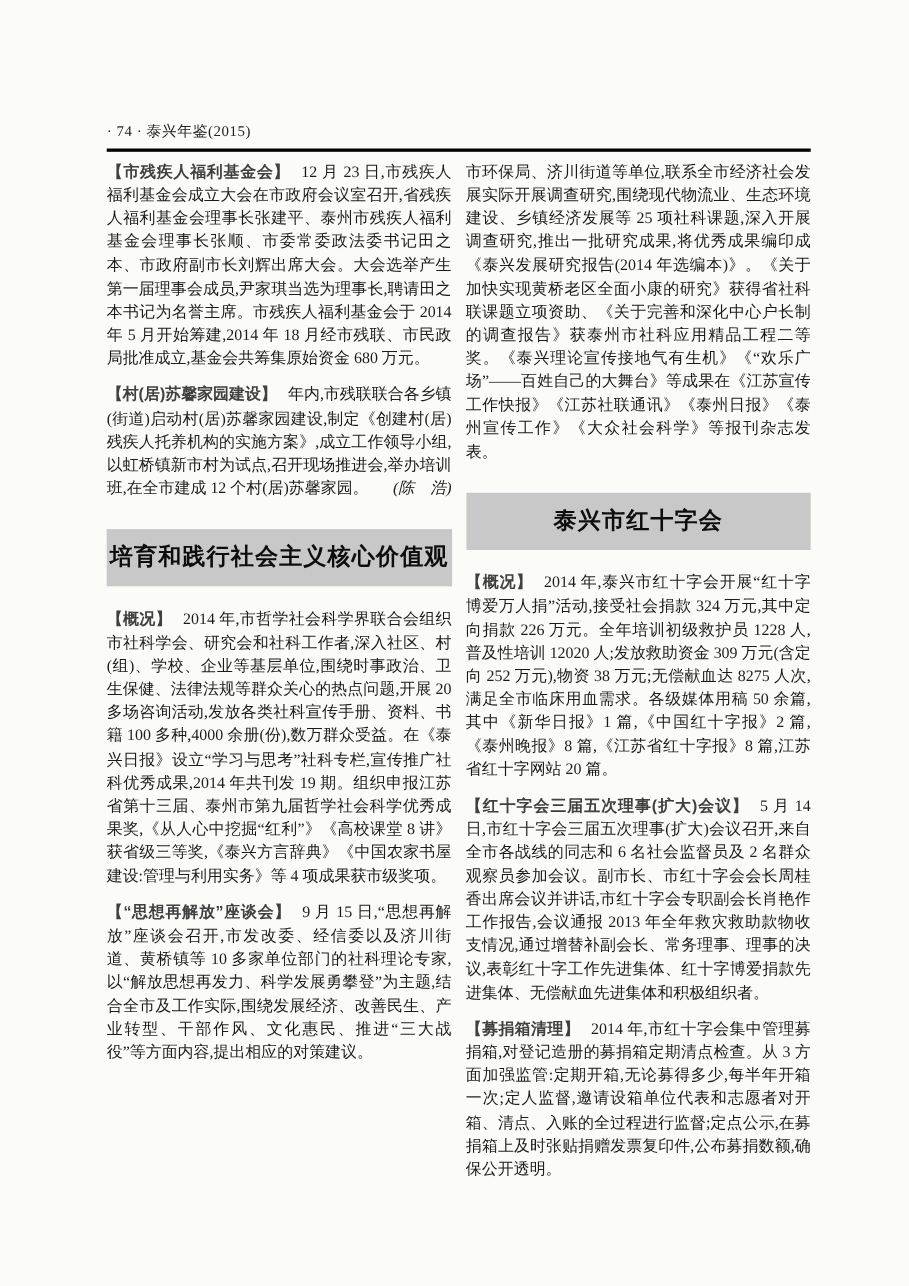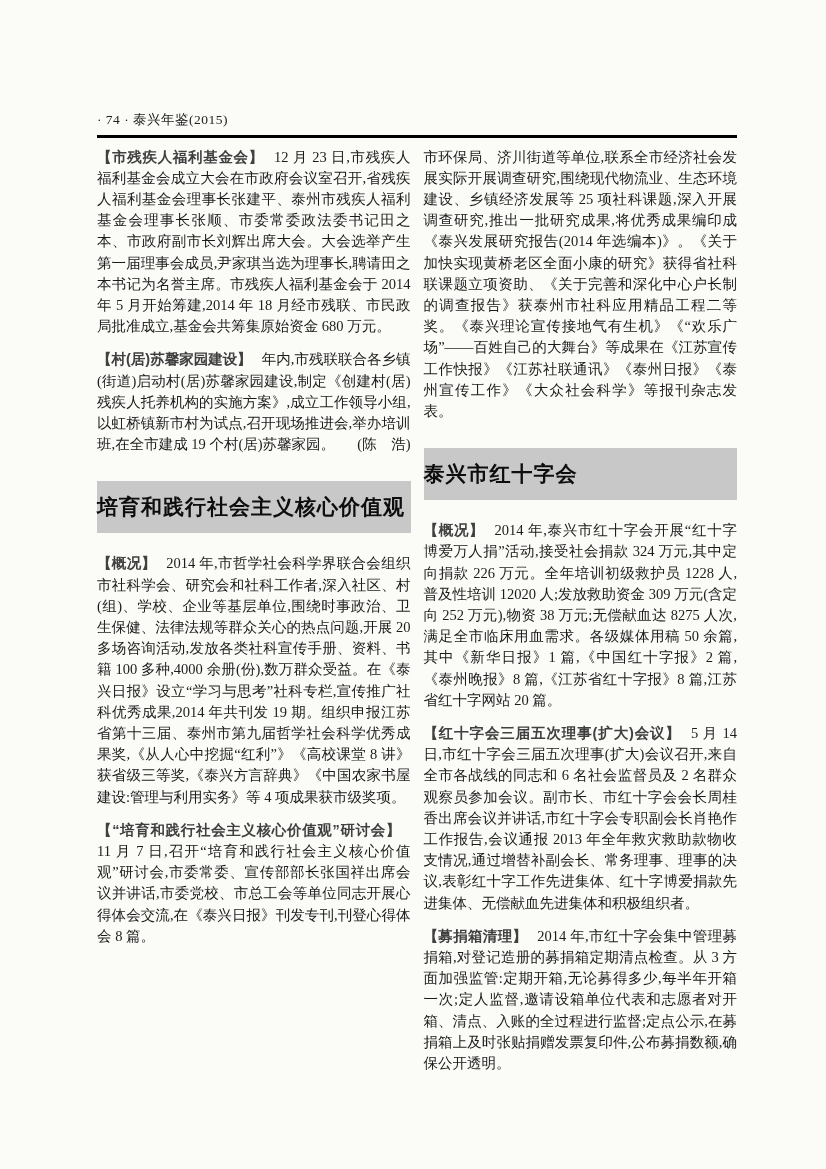--- a/index.html
+++ b/index.html
@@ -43,25 +43,27 @@
   }
   .head {
     font-family: "Liberation Sans", "DejaVu Sans", sans-serif;
     font-weight: 700;
     margin-right: 10px;
     color: #404040;
   }
   .author {
     float: right;
     white-space: nowrap;
+    font-style: italic;
   }
   .section-box {
     background: #c8c8c8;
     height: 52px;
     line-height: 52px;
+    text-align: center;
     font-family: "Liberation Sans", "DejaVu Sans", sans-serif;
     font-weight: 700;
     font-size: 21px;
     letter-spacing: 1px;
     color: #0d0d0d;
     margin: 26px 0 20px 0;
   }
 </style>
 </head>
 <body>
@@ -72,30 +74,30 @@
     <div class="running-header">
       <span>· 74 · 泰兴年鉴(2015)</span>
     </div>
     <div class="rule"></div>
 
     <div class="columns">
 
       <div class="col">
         <p><span class="head">【市残疾人福利基金会】</span><span>12 月 23 日,市残疾人福利基金会成立大会在市政府会议室召开,省残疾人福利基金会理事长张建平、泰州市残疾人福利基金会理事长张顺、市委常委政法委书记田之本、市政府副市长刘辉出席大会。大会选举产生第一届理事会成员,尹家琪当选为理事长,聘请田之本书记为名誉主席。市残疾人福利基金会于 2014 年 5 月开始筹建,2014 年 18 月经市残联、市民政局批准成立,基金会共筹集原始资金 680 万元。</span></p>
 
-        <p><span class="head">【村(居)苏馨家园建设】</span><span>年内,市残联联合各乡镇(街道)启动村(居)苏馨家园建设,制定《创建村(居)残疾人托养机构的实施方案》,成立工作领导小组,以虹桥镇新市村为试点,召开现场推进会,举办培训班,在全市建成 19 个村(居)苏馨家园。</span><span class="author">(陈　浩)</span></p>
+        <p><span class="head">【村(居)苏馨家园建设】</span><span>年内,市残联联合各乡镇(街道)启动村(居)苏馨家园建设,制定《创建村(居)残疾人托养机构的实施方案》,成立工作领导小组,以虹桥镇新市村为试点,召开现场推进会,举办培训班,在全市建成 12 个村(居)苏馨家园。</span><span class="author">(陈　浩)</span></p>
 
         <div class="section-box">
           <span>培育和践行社会主义核心价值观</span>
         </div>
 
         <p><span class="head">【概况】</span><span>2014 年,市哲学社会科学界联合会组织市社科学会、研究会和社科工作者,深入社区、村(组)、学校、企业等基层单位,围绕时事政治、卫生保健、法律法规等群众关心的热点问题,开展 20 多场咨询活动,发放各类社科宣传手册、资料、书籍 100 多种,4000 余册(份),数万群众受益。在《泰兴日报》设立“学习与思考”社科专栏,宣传推广社科优秀成果,2014 年共刊发 19 期。组织申报江苏省第十三届、泰州市第九届哲学社会科学优秀成果奖,《从人心中挖掘“红利”》《高校课堂 8 讲》获省级三等奖,《泰兴方言辞典》《中国农家书屋建设:管理与利用实务》等 4 项成果获市级奖项。</span></p>
 
+        <p><span class="head">【“思想再解放”座谈会】</span><span>9 月 15 日,“思想再解放”座谈会召开,市发改委、经信委以及济川街道、黄桥镇等 10 多家单位部门的社科理论专家,以“解放思想再发力、科学发展勇攀登”为主题,结合全市及工作实际,围绕发展经济、改善民生、产业转型、干部作风、文化惠民、推进“三大战役”等方面内容,提出相应的对策建议。</span></p>
 
-        <p><span class="head">【“培育和践行社会主义核心价值观”研讨会】</span><span>11 月 7 日,召开“培育和践行社会主义核心价值观”研讨会,市委常委、宣传部部长张国祥出席会议并讲话,市委党校、市总工会等单位同志开展心得体会交流,在《泰兴日报》刊发专刊,刊登心得体会 8 篇。</span></p>
 
       </div>
 
       <div class="col">
         <p><span>市环保局、济川街道等单位,联系全市经济社会发展实际开展调查研究,围绕现代物流业、生态环境建设、乡镇经济发展等 25 项社科课题,深入开展调查研究,推出一批研究成果,将优秀成果编印成《泰兴发展研究报告(2014 年选编本)》。《关于加快实现黄桥老区全面小康的研究》获得省社科联课题立项资助、《关于完善和深化中心户长制的调查报告》获泰州市社科应用精品工程二等奖。《泰兴理论宣传接地气有生机》《“欢乐广场”——百姓自己的大舞台》等成果在《江苏宣传工作快报》《江苏社联通讯》《泰州日报》《泰州宣传工作》《大众社会科学》等报刊杂志发表。</span></p>
 
         <div class="section-box">
           <span>泰兴市红十字会</span>
         </div>
 

